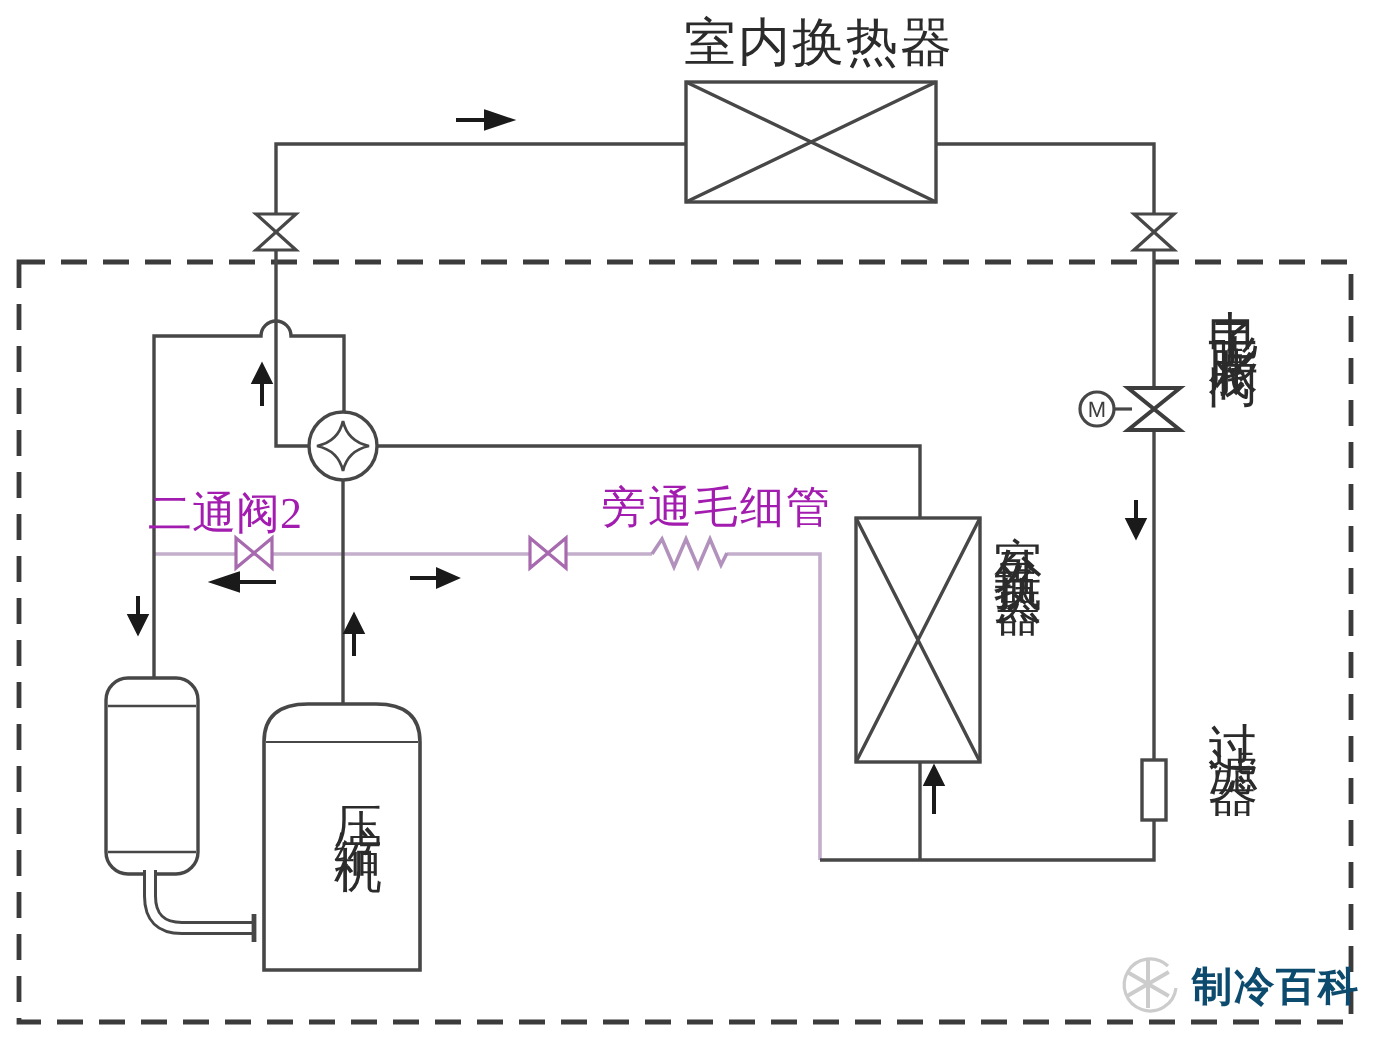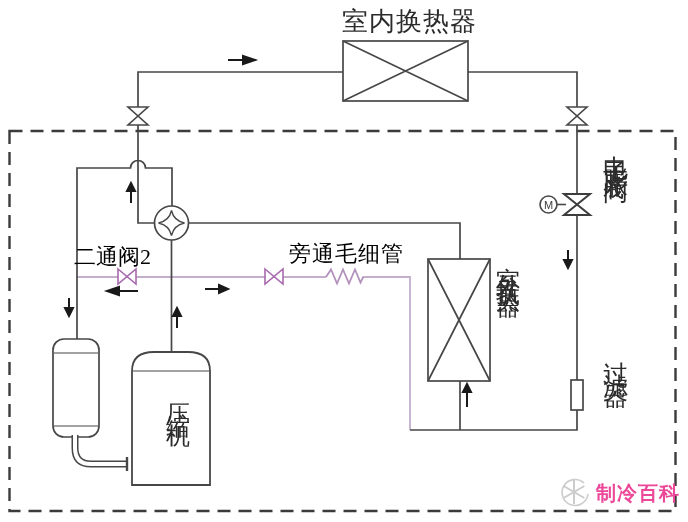--- a/index.html
+++ b/index.html
@@ -4,30 +4,30 @@
 <style>
   html,body{margin:0;padding:0;background:#fff;}
   #stage{
     position:relative;width:688px;height:522px;background:#ffffff;overflow:hidden;
     font-family:"Liberation Serif","DejaVu Serif",serif;
   }
   #schematic-svg{position:absolute;left:0;top:0;z-index:1;}
   .lbl{position:absolute;z-index:2;color:#2b2b2b;white-space:nowrap;}
   .lbl-h{letter-spacing:1px;}
   .lbl-v{writing-mode:vertical-rl;text-orientation:upright;}
-  .pink{color:#000000;}
+  .pink{color:#a21caf;}
   .indoor-lbl{left:342px;top:4px;font-size:26px;}
   .valve2-lbl{left:74px;top:242px;font-size:22px;letter-spacing:0px;}
   .valve1-lbl{left:200px;top:239px;font-size:22px;letter-spacing:1px;}
-  .capillary-lbl{left:289px;top:239px;font-size:22px;letter-spacing:1px;}
+  .capillary-lbl{left:301px;top:239px;font-size:22px;letter-spacing:1px;}
   .outdoor-lbl{left:492px;top:248px;font-size:24px;letter-spacing:7px;}
   .eev-lbl{left:599px;top:135px;font-size:25px;letter-spacing:6px;}
   .filter-lbl{left:599px;top:341px;font-size:25px;letter-spacing:12px;}
   .compressor-lbl{left:162px;top:384px;font-size:24px;letter-spacing:10px;}
-  .watermark-lbl{left:596px;top:480px;font-size:20px;color:#ec4899;
+  .watermark-lbl{left:596px;top:480px;font-size:20px;color:#0c4a6e;
     font-family:Liberation Mono, monospace;font-weight:bold;letter-spacing:1px;}
 </style>
 </head>
 <body>
 
 <div id="stage">
 
   <svg id="schematic-svg" width="688" height="522" viewBox="0 0 688 522" xmlns="http://www.w3.org/2000/svg">
 
     <rect x="9.5" y="131" width="666" height="380" fill="none" stroke="#3b3b3b" stroke-width="2.4" stroke-dasharray="13 8"></rect>

